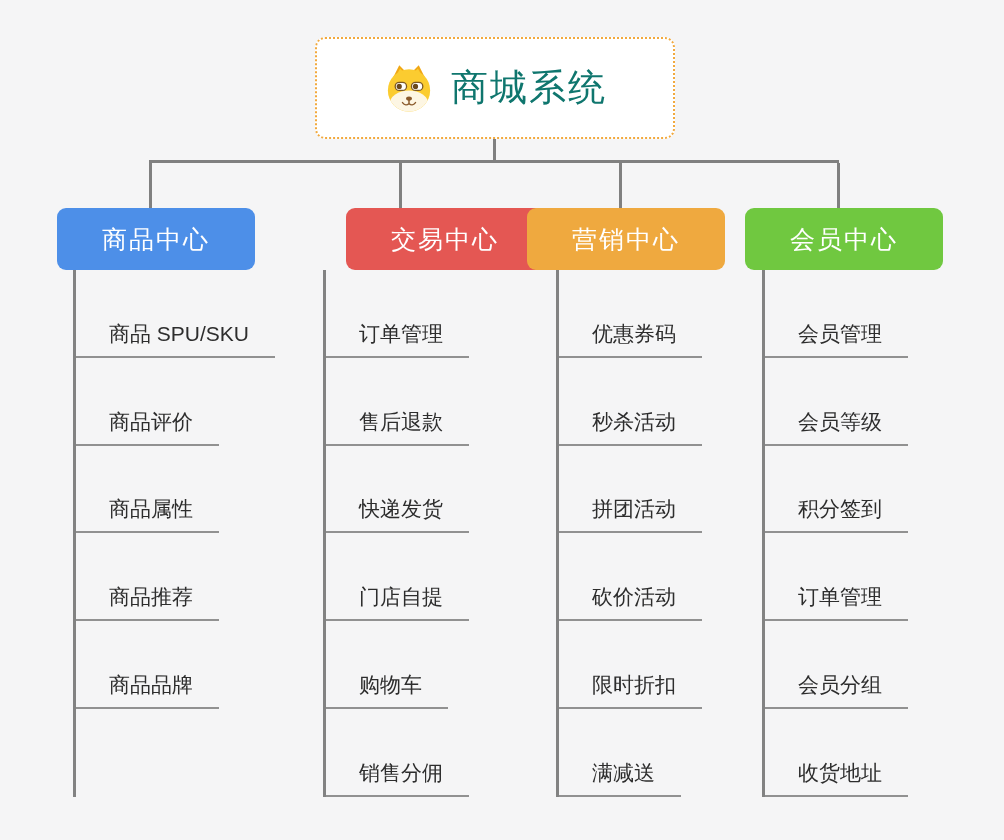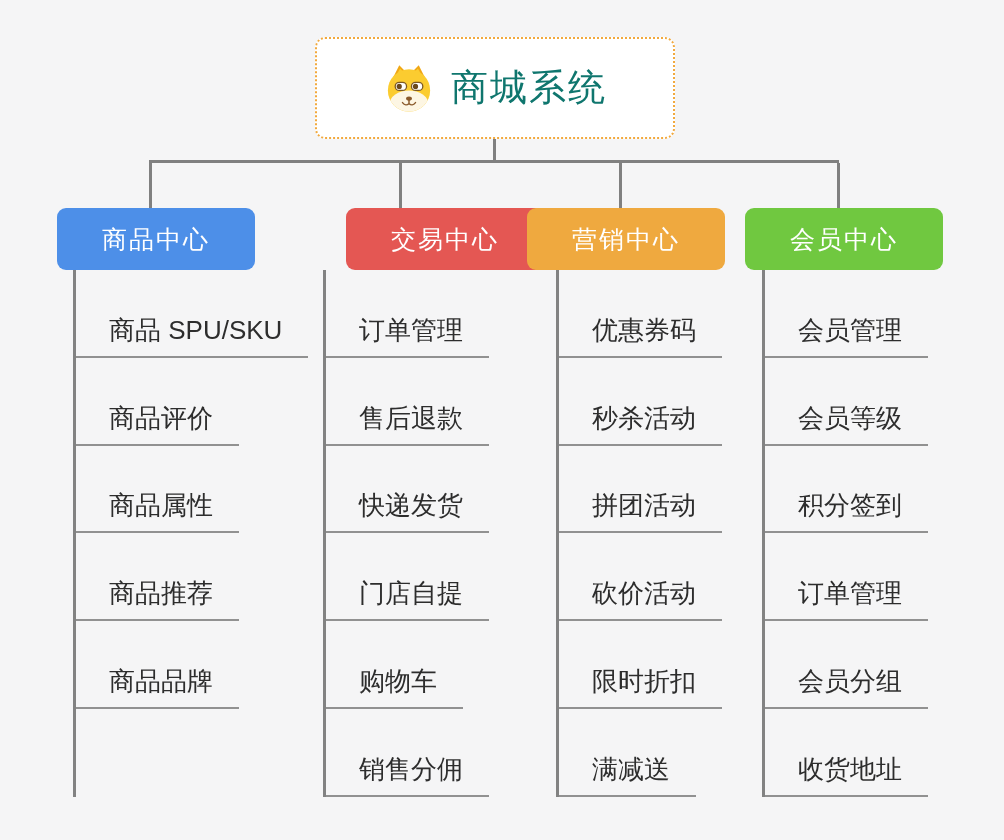--- a/index.html
+++ b/index.html
@@ -70,21 +70,21 @@
   .col-2 { left: 556px; }
   .col-3 { left: 762px; }
 
   .branch-item {
     height: 87.83px;
     display: flex;
     align-items: flex-end;
     width: max-content;
     padding: 0 26px 8px 33px;
     border-bottom: 2px solid #919191;
-    font-size: 26px;
+    font-size: 21px;
     color: #2d2d2d;
     white-space: nowrap;
     cursor: default;
   }
 </style>
 </head>
 <body>
 
 <div class="canvas">
 

